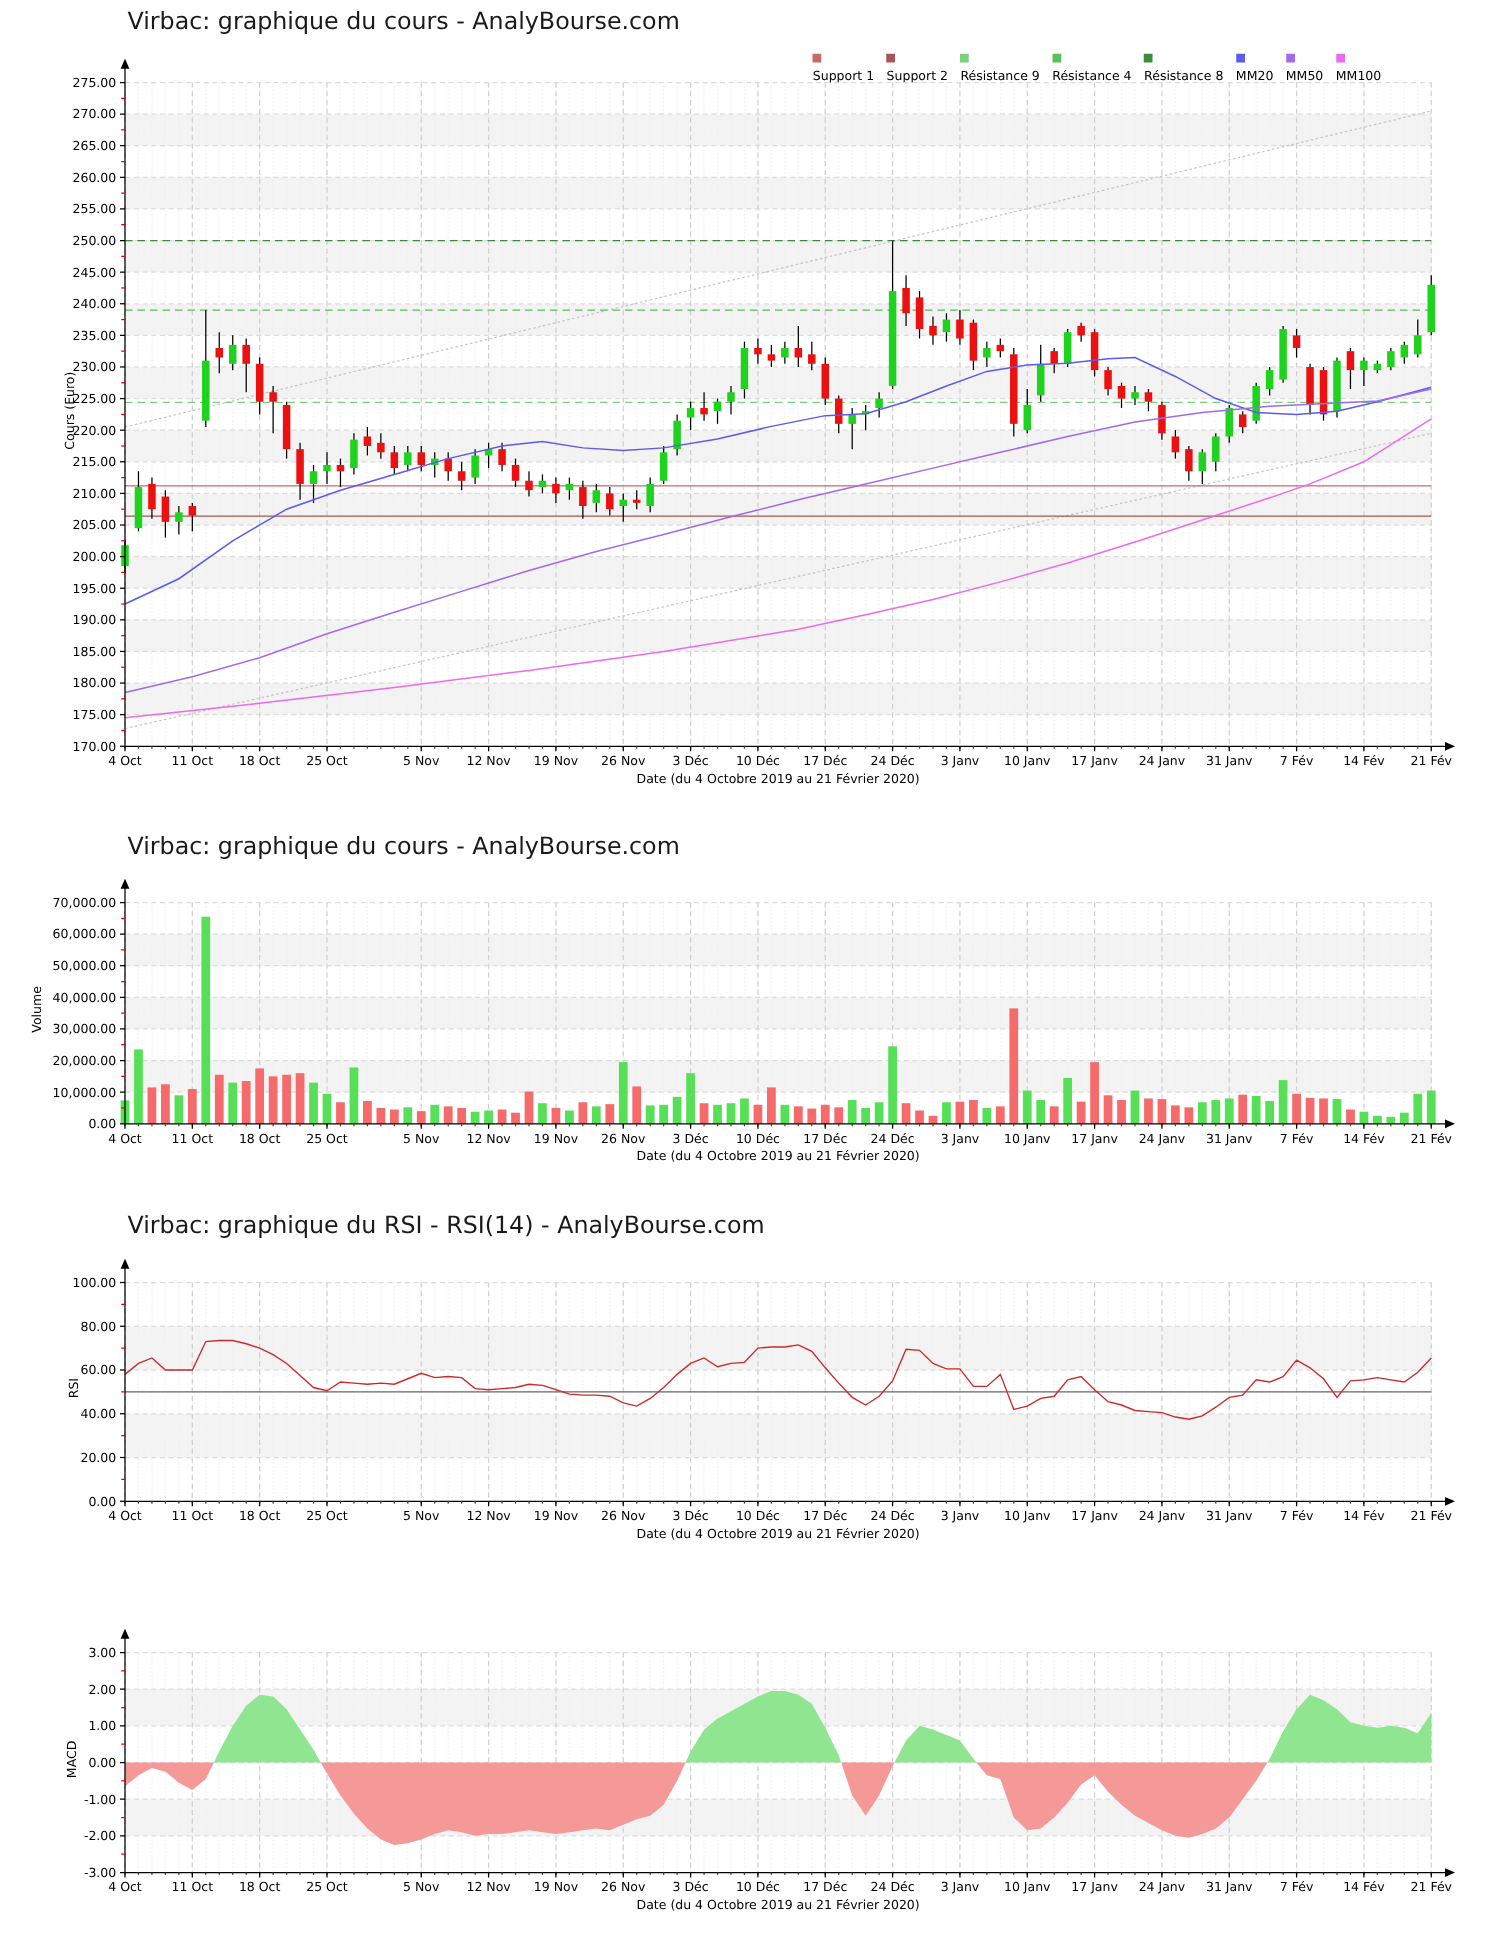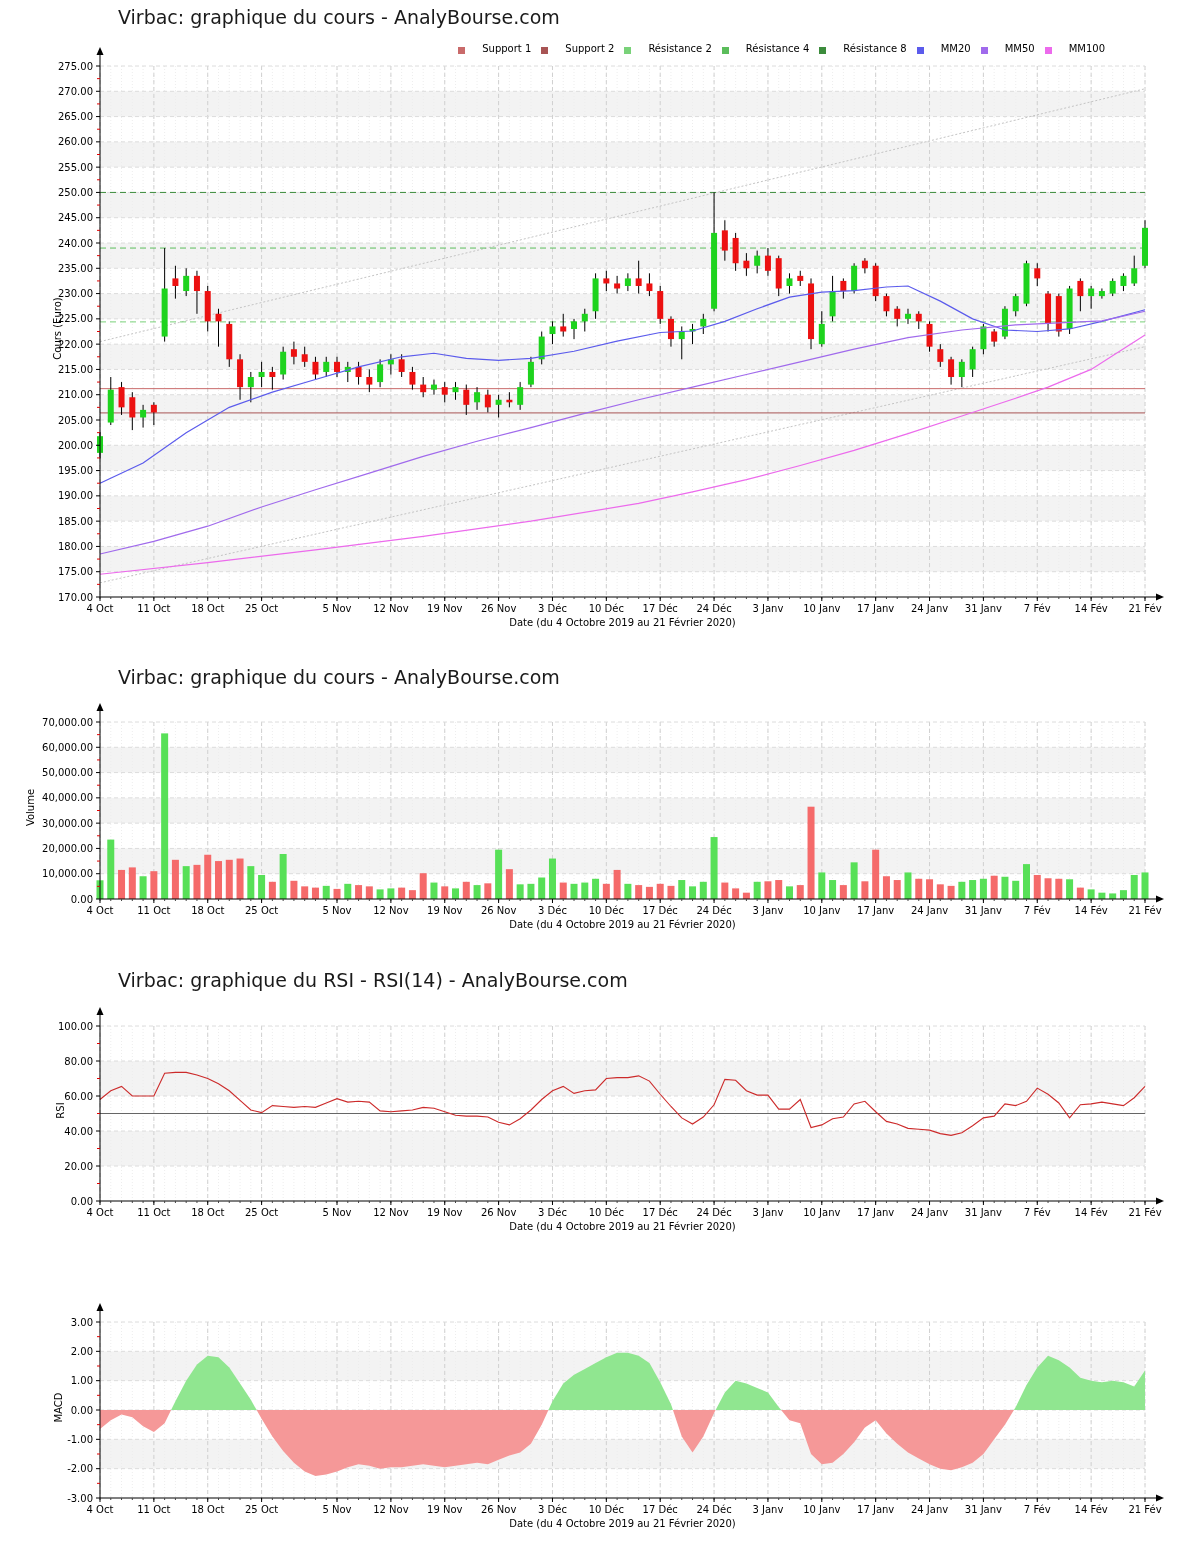--- a/index.html
+++ b/index.html
@@ -1,44 +1,44 @@
 <!DOCTYPE html>
 <html><head>
 <meta charset="utf-8">
 <style>
   html,body{margin:0;padding:0;background:#fff;}
   .page{position:relative;width:1200px;height:1550px;background:#ffffff;overflow:hidden;
         font-family:"DejaVu Sans",sans-serif;}
-  .chart-title{position:absolute;left:118px;font-size:19px;color:#1a1a1a;white-space:nowrap;}
+  .chart-title{position:absolute;left:102px;font-size:19px;color:#1a1a1a;white-space:nowrap;}
   svg{position:absolute;left:0;display:block;}
   svg text{font-family:"DejaVu Sans",sans-serif;font-size:10px;fill:#000;}
   .ylab{position:absolute;width:140px;text-align:center;font-size:10px;color:#000;
         transform:rotate(-90deg);transform-origin:center center;}
   #legend{position:absolute;top:43px;right:95px;display:flex;gap:10px;align-items:center;font-size:10px;color:#000;}
-  .lg-item{display:flex;align-items:flex-end;gap:17px;white-space:nowrap;}
+  .lg-item{display:flex;align-items:flex-start;gap:6px;white-space:nowrap;flex-direction:column;}
   .lg-sw{display:inline-block;width:7px;height:7px;}
 </style>
 </head>
 <body>
 
 <div class="page">
 
   <div class="chart-title" style="top:6px">Virbac: graphique du cours - AnalyBourse.com</div>
   <div id="legend">
       <span class="lg-item">
         <span class="lg-sw" style="background: rgb(201, 106, 106);"></span>
         <span>Support 1</span>
       </span>
       <span class="lg-item">
         <span class="lg-sw" style="background: rgb(168, 84, 84);"></span>
         <span>Support 2</span>
       </span>
       <span class="lg-item">
         <span class="lg-sw" style="background: rgb(121, 210, 121);"></span>
-        <span>Résistance 2</span>
+        <span>Résistance 9</span>
       </span>
       <span class="lg-item">
         <span class="lg-sw" style="background: rgb(91, 189, 91);"></span>
         <span>Résistance 4</span>
       </span>
       <span class="lg-item">
         <span class="lg-sw" style="background: rgb(60, 140, 60);"></span>
         <span>Résistance 8</span>
       </span>
       <span class="lg-item">

